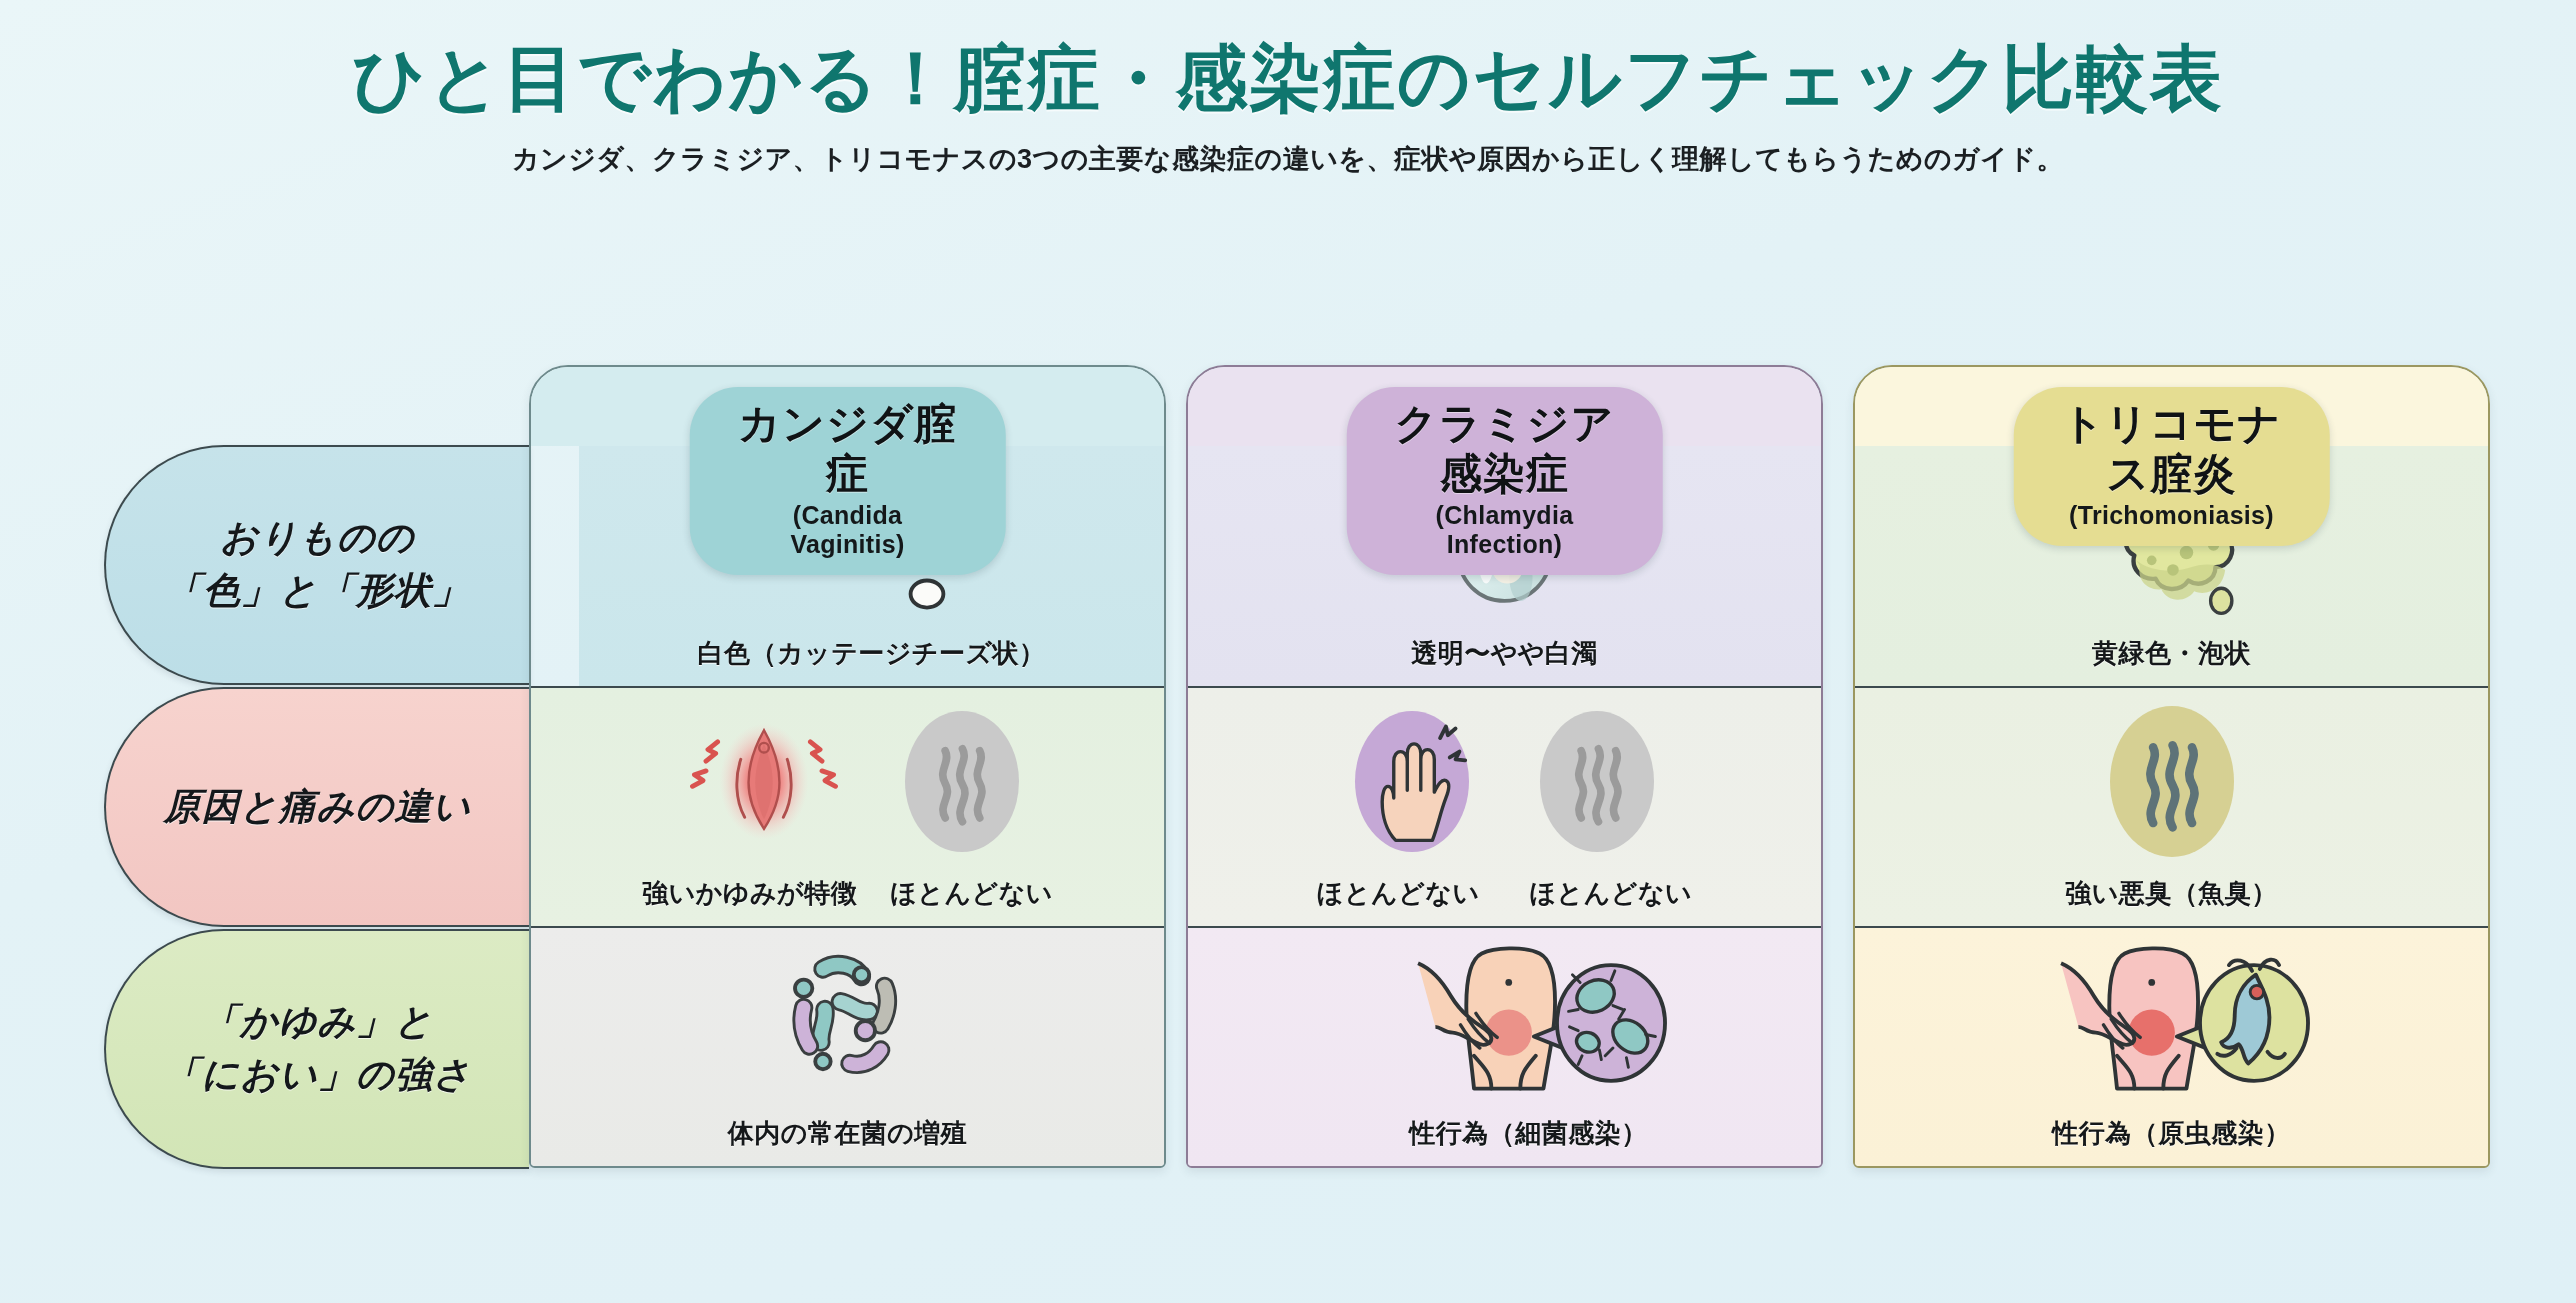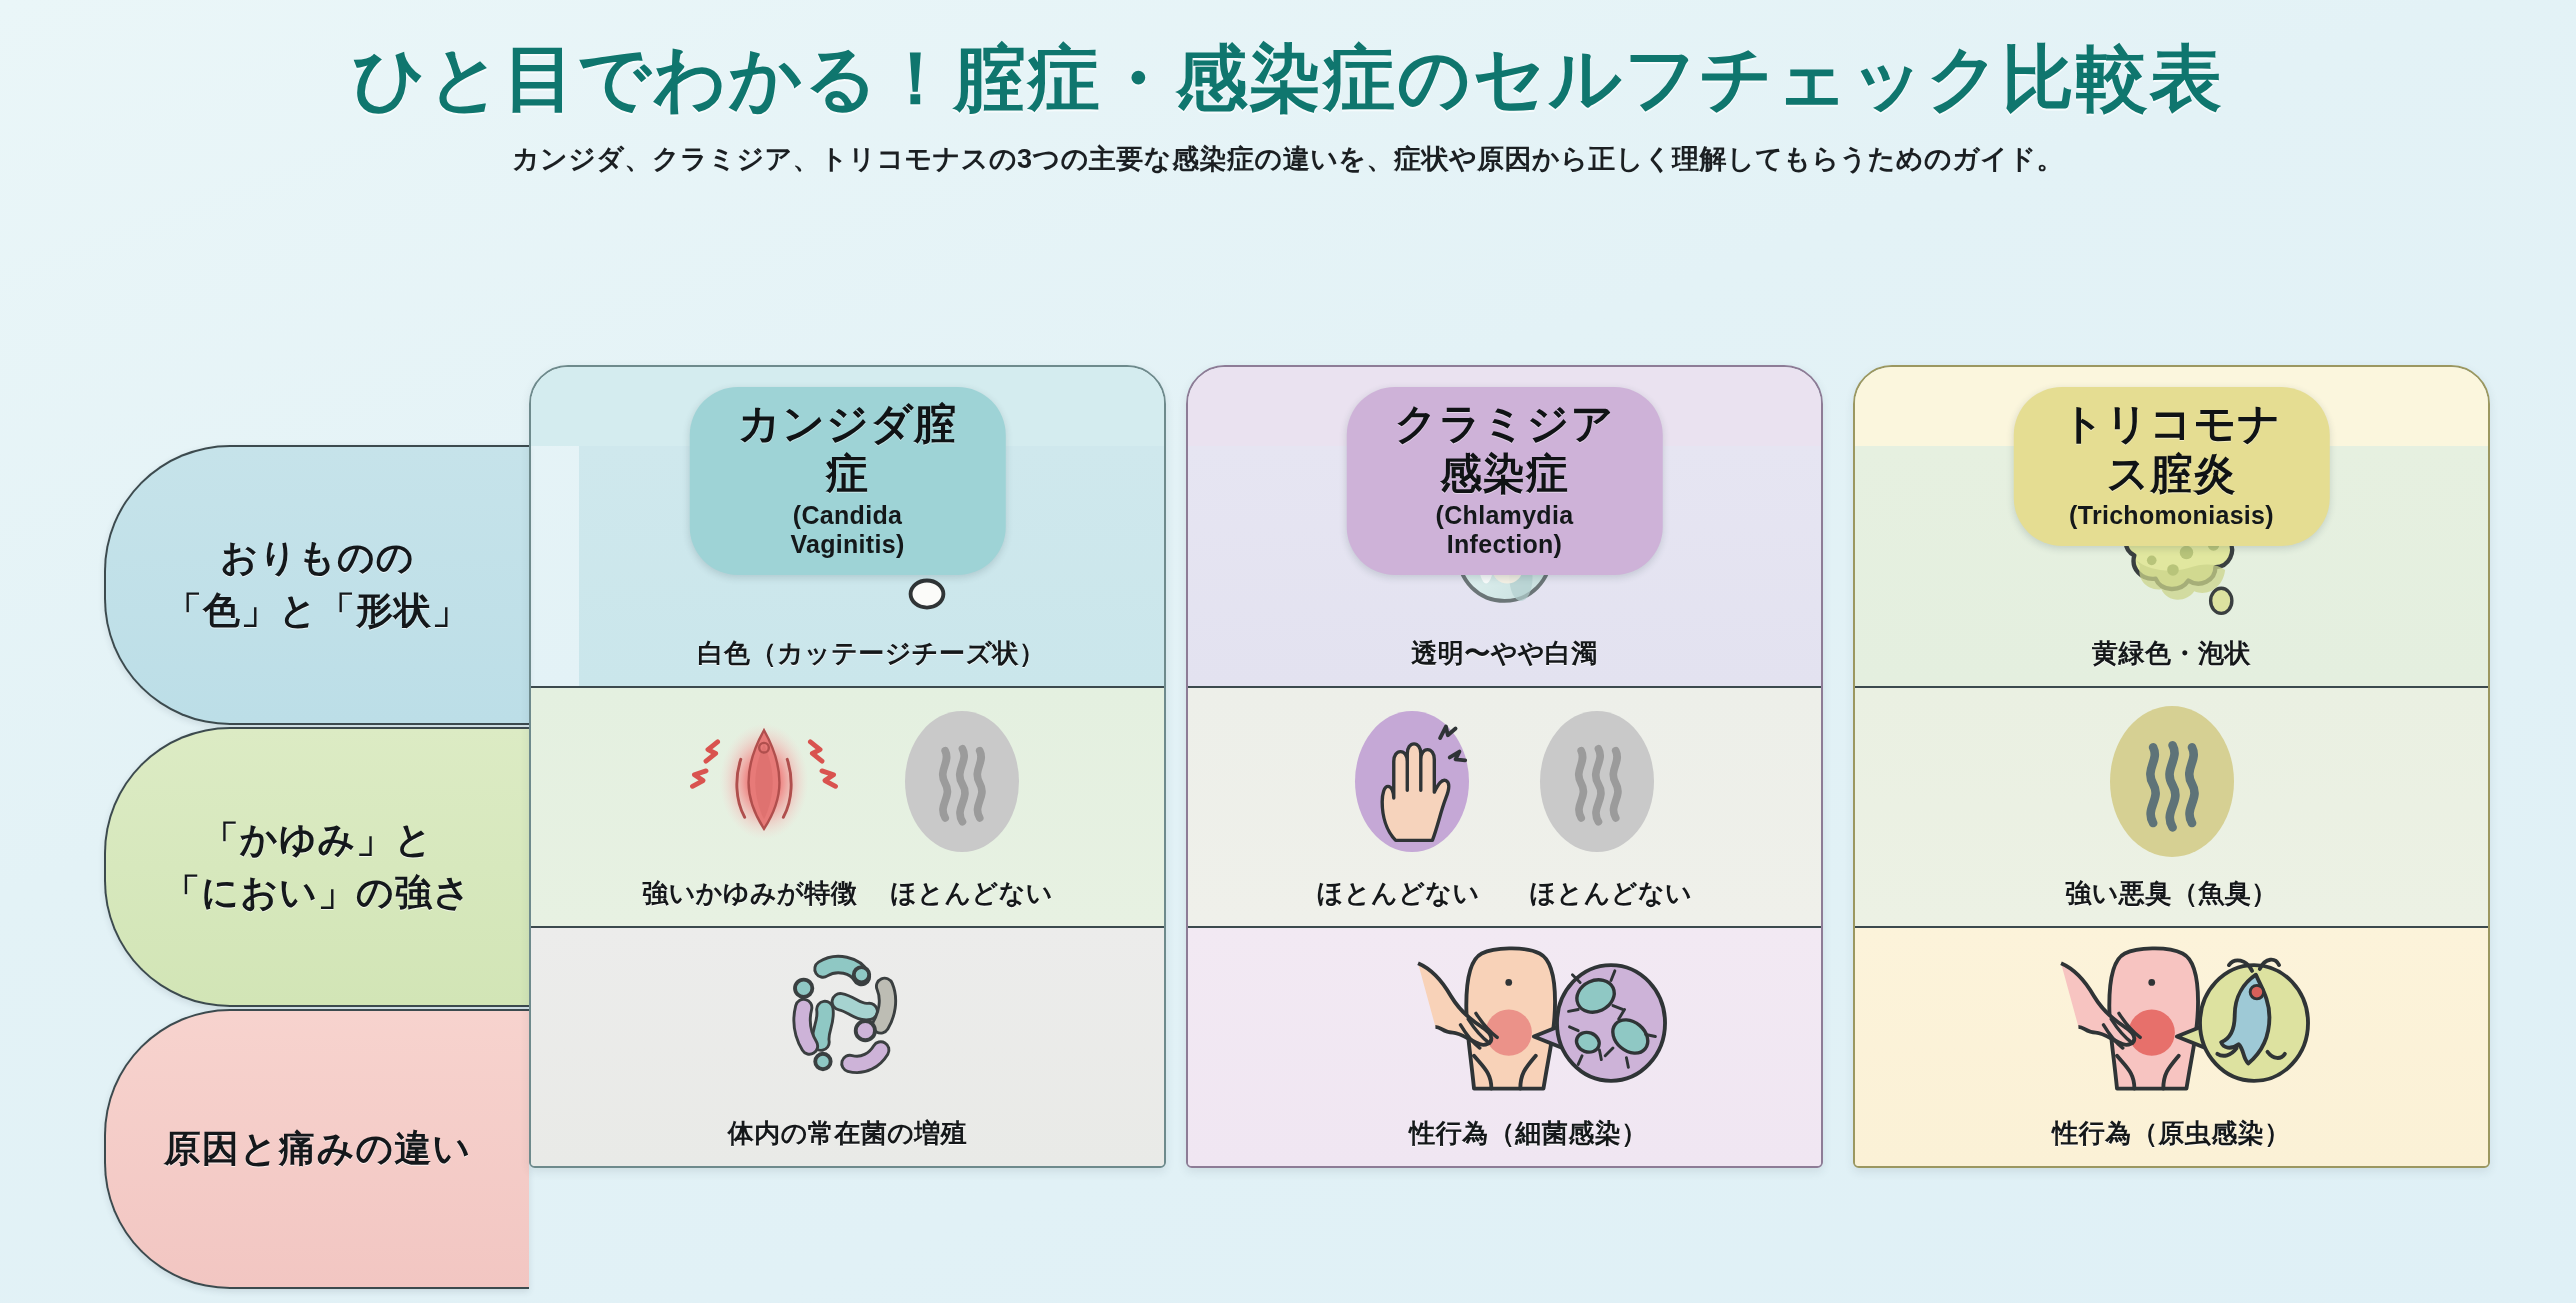--- a/index.html
+++ b/index.html
@@ -38,35 +38,36 @@
     width: 2576px; height: 918px;
   }
 
   
   #labels {
     position: absolute;
     left: 104px; top: 155px;
     width: 425px;
   }
   .row-label {
-    height: 280px;
+    height: 240px;
     display: flex;
     align-items: center;
     justify-content: center;
     text-align: center;
     border: 2.9px solid #3c4a4e;
     border-right: none;
     border-radius: 126px 0 0 126px;
     font-size: 37px;
     font-weight: 700;
     color: #14181b;
     line-height: 1.42;
     letter-spacing: 1px;
     box-shadow: 0 2.9px 6.8px rgba(40,60,70,.12);
     position: relative;
+    font-style: italic;
   }
   .row-label:nth-child(2) { margin-top: 1.9px; }
   .row-label:nth-child(3) { margin-top: 1.9px; }
   .row-label span { display: block; text-shadow: 0 1px 0 rgba(255,255,255,.7); }
 
   
   .col {
     position: absolute;
     top: 75px;
     width: 637px;
@@ -164,29 +165,29 @@
 
 <div id="table">
 
   <div id="labels">
     <div class="row-label" style="background:linear-gradient(180deg,#c6e3ea,#bcdee7);">
       <div>
         <span>おりものの</span>
         <span>「色」と「形状」</span>
       </div>
     </div>
+    <div class="row-label" style="background:linear-gradient(180deg,#f7d3ce,#f2c6c2);">
+      <div>
+        <span>原因と痛みの違い</span>
+      </div>
+    </div>
     <div class="row-label" style="background:linear-gradient(180deg,#dcebc4,#d2e5b6);">
       <div>
         <span>「かゆみ」と</span>
         <span>「におい」の強さ</span>
-      </div>
-    </div>
-    <div class="row-label" style="background:linear-gradient(180deg,#f7d3ce,#f2c6c2);">
-      <div>
-        <span>原因と痛みの違い</span>
       </div>
     </div>
   </div>
 
   <div class="col" id="col0" style="border-color:#6e8a8c;">
     <div class="col-head-spacer" style="background:#d4ecef;"></div>
 
     <div class="cell" style="background:linear-gradient(180deg,#cfe8ed,#cae6eb);margin-left:48px;">
       <div class="cell-art">
         <svg class="blob-svg" width="184" height="164" viewBox="0 0 190 170">

